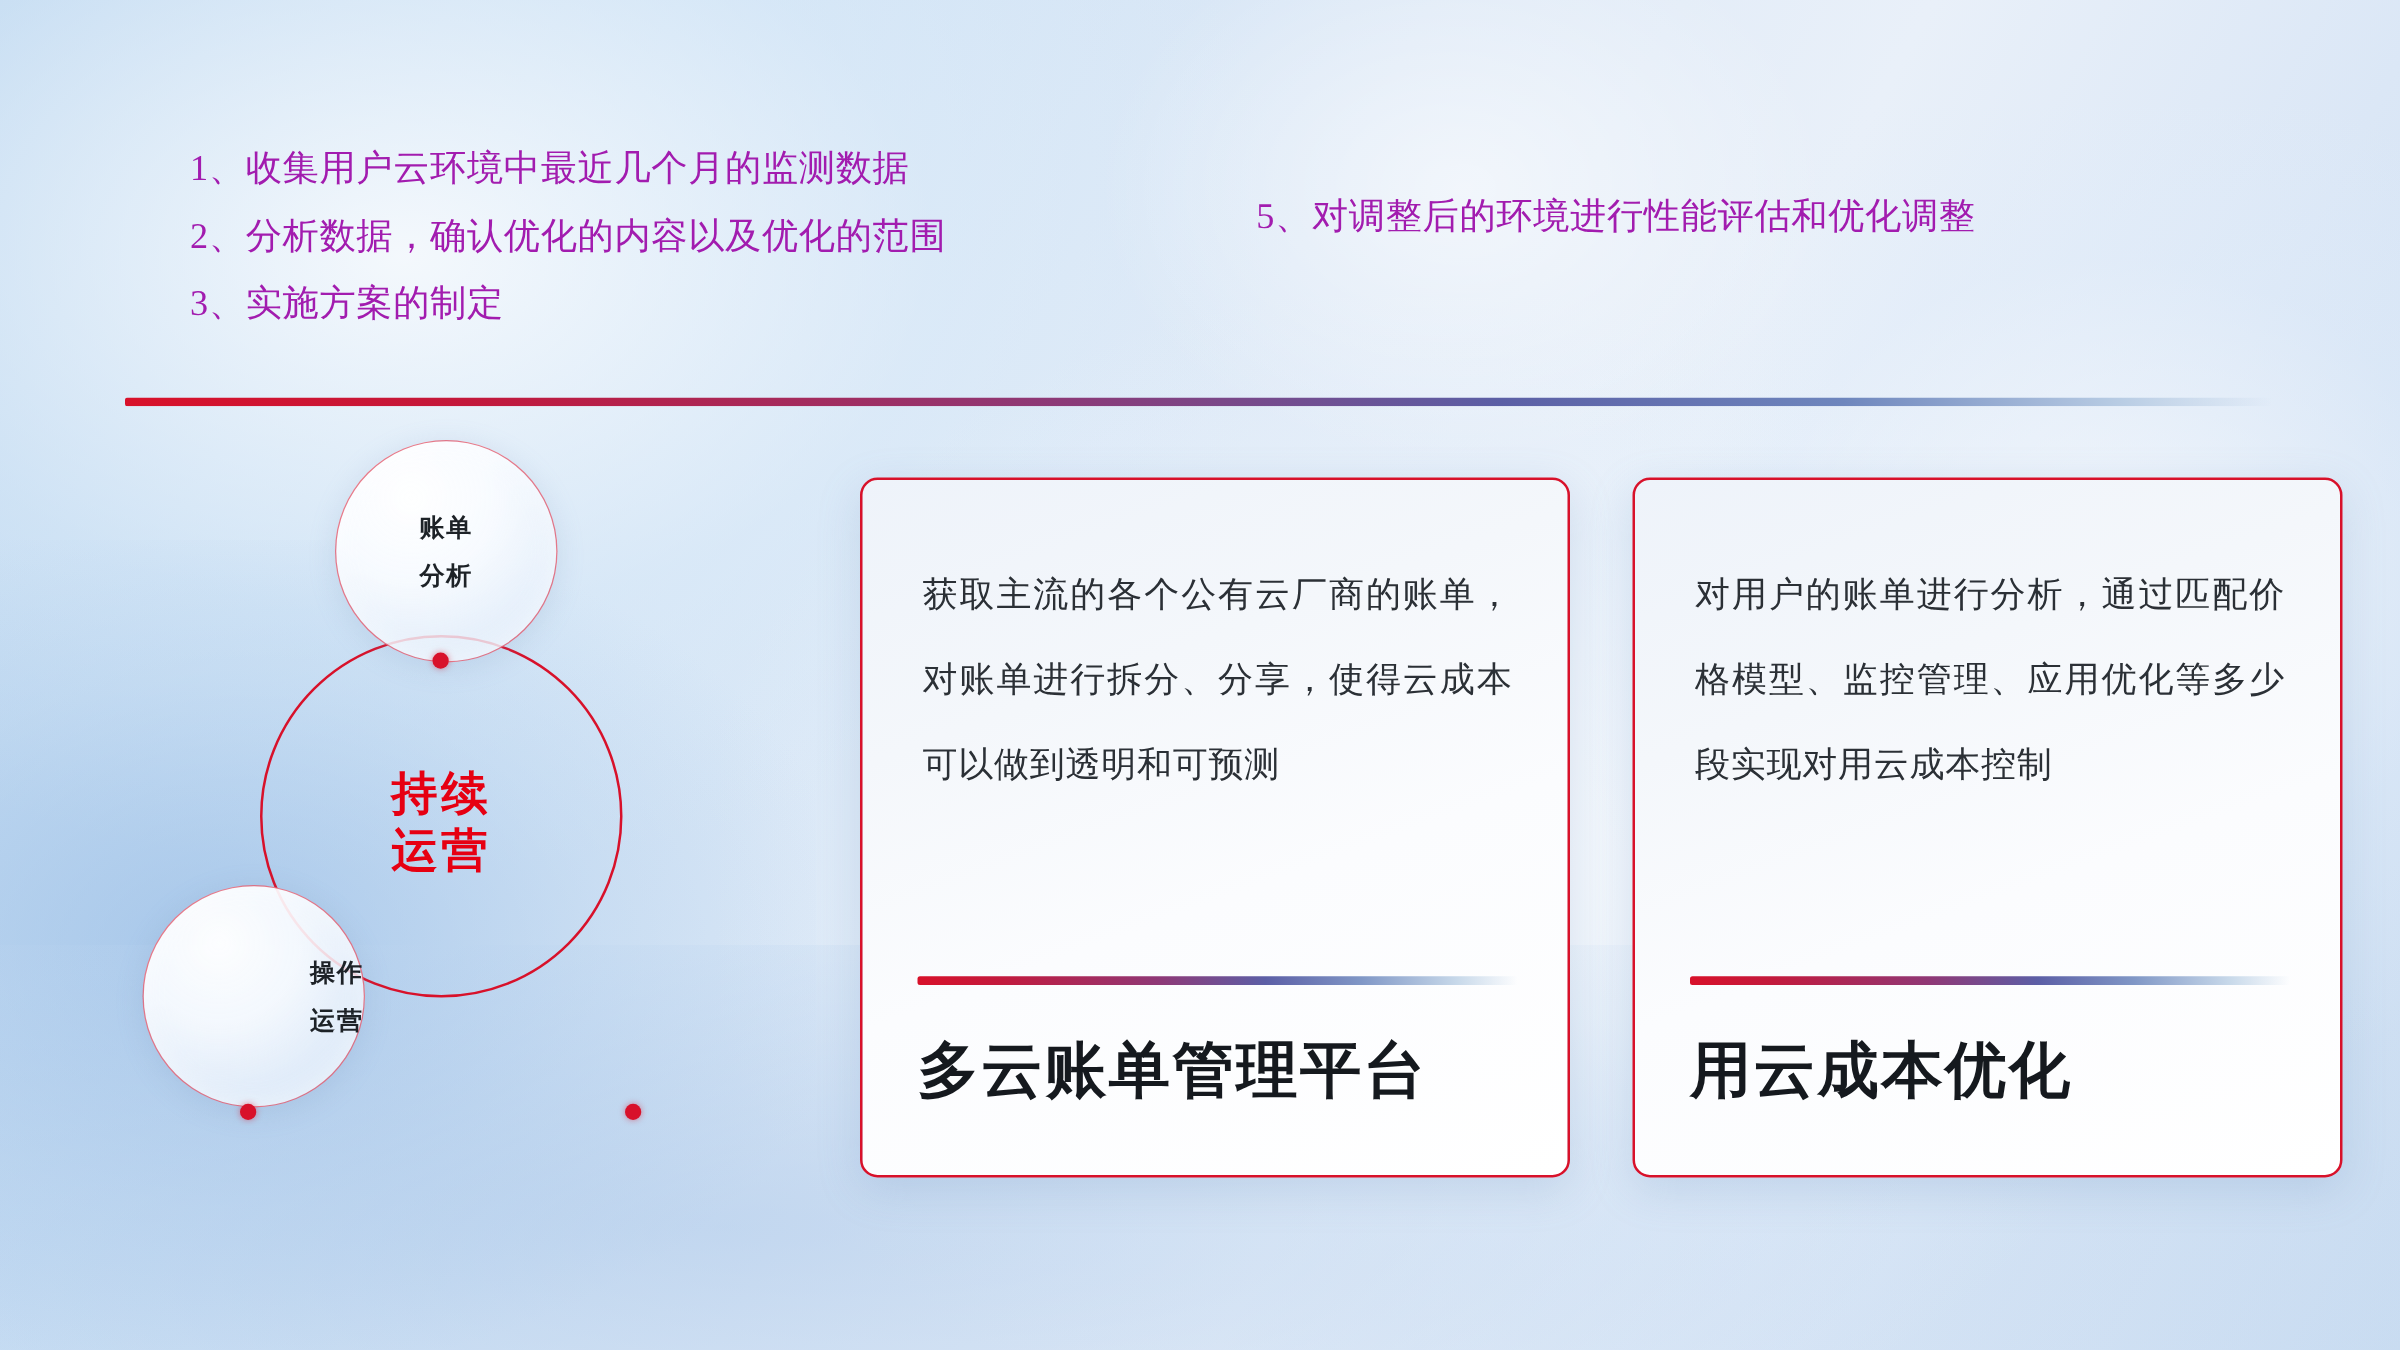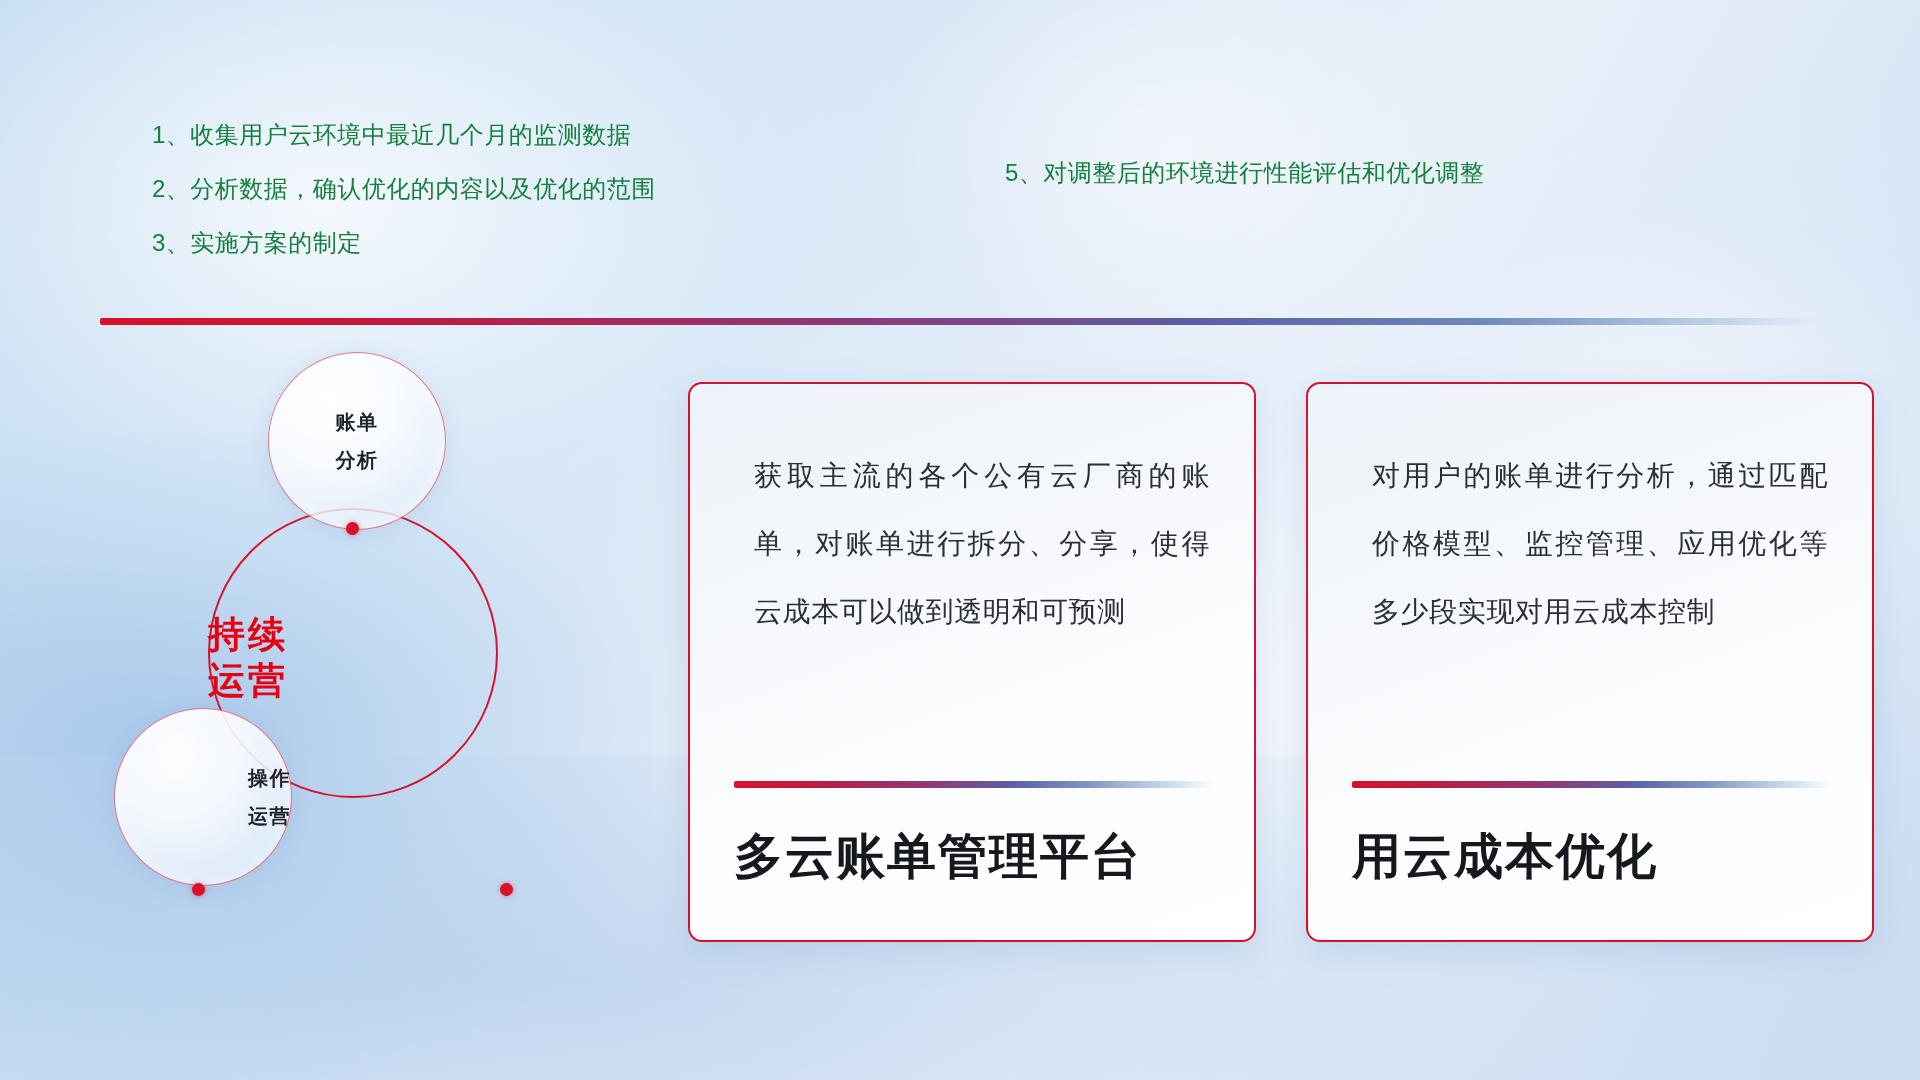--- a/index.html
+++ b/index.html
@@ -43,26 +43,26 @@
   }
 
   
   #top-lists {
     position: absolute; left: 0; top: 108px; width: 1920px; height: 190px;
   }
   .list-col { position: absolute; }
   #list-left  { left: 152px; top: 0; }
   #list-right { left: 1005px; top: 38px; }
   .list-item {
-    color: #15803d;
-    font-size: 24px;
+    color: #a21caf;
+    font-size: 29px;
     line-height: 54px;
     letter-spacing: .5px;
     white-space: nowrap;
-    font-family: Liberation Sans, sans-serif;
+    font-family: Liberation Serif, serif;
   }
 
   
   #top-divider {
     position: absolute; left: 100px; top: 318px; width: 1718px; height: 7px;
     background: linear-gradient(90deg, #d8112a 0%, #c3183b 16%, #8b3a78 44%, #5b5fa5 64%, #6e86bd 80%, #b9cde4 93%, rgba(200,220,240,0) 100%);
     clip-path: polygon(0 0, 100% 0, 100% 100%, 0 100%);
     border-radius: 2px;
   }
 
@@ -94,36 +94,36 @@
   .dot {
     position: absolute; width: 13px; height: 13px; border-radius: 50%;
     background: #d8112a; box-shadow: 0 0 5px rgba(216,17,42,.5);
   }
   #dot-top   { left: 250px; top: 182px; }
   #dot-left  { left: 96px;  top: 543px; }
   #dot-right { left: 404px; top: 543px; }
 
   #venn-center {
     position: absolute; left: 112px; top: 248px; width: 290px; height: 140px;
-    display: flex; flex-direction: column; align-items: flex-start; justify-content: center;
+    display: flex; flex-direction: column; align-items: center; justify-content: center;
   }
   .center-line {
     color: #e60012; font-weight: bold; font-size: 37px; line-height: 46px;
     letter-spacing: 3px;
     font-family: "DejaVu Sans", "Liberation Sans", sans-serif;
   }
 
   
   .card {
     position: absolute; top: 382px; width: 568px; height: 560px;
     border-radius: 14px;
     border: 2px solid #d8112a;
     background: linear-gradient(160deg, #eef3fa 0%, #f4f7fb 30%, #fbfcfe 58%, #ffffff 100%);
     box-shadow: 0 10px 34px rgba(110,145,190,.22);
-    padding: 58px 44px 0 64px;
+    padding: 58px 44px 0 48px;
     overflow: hidden;
   }
   #card-1 { left: 688px; }
   #card-2 { left: 1306px; }
   .card-body {
     color: #2b3036;
     font-size: 28px;
     line-height: 68px;
     letter-spacing: .6px;
     text-align: justify;

